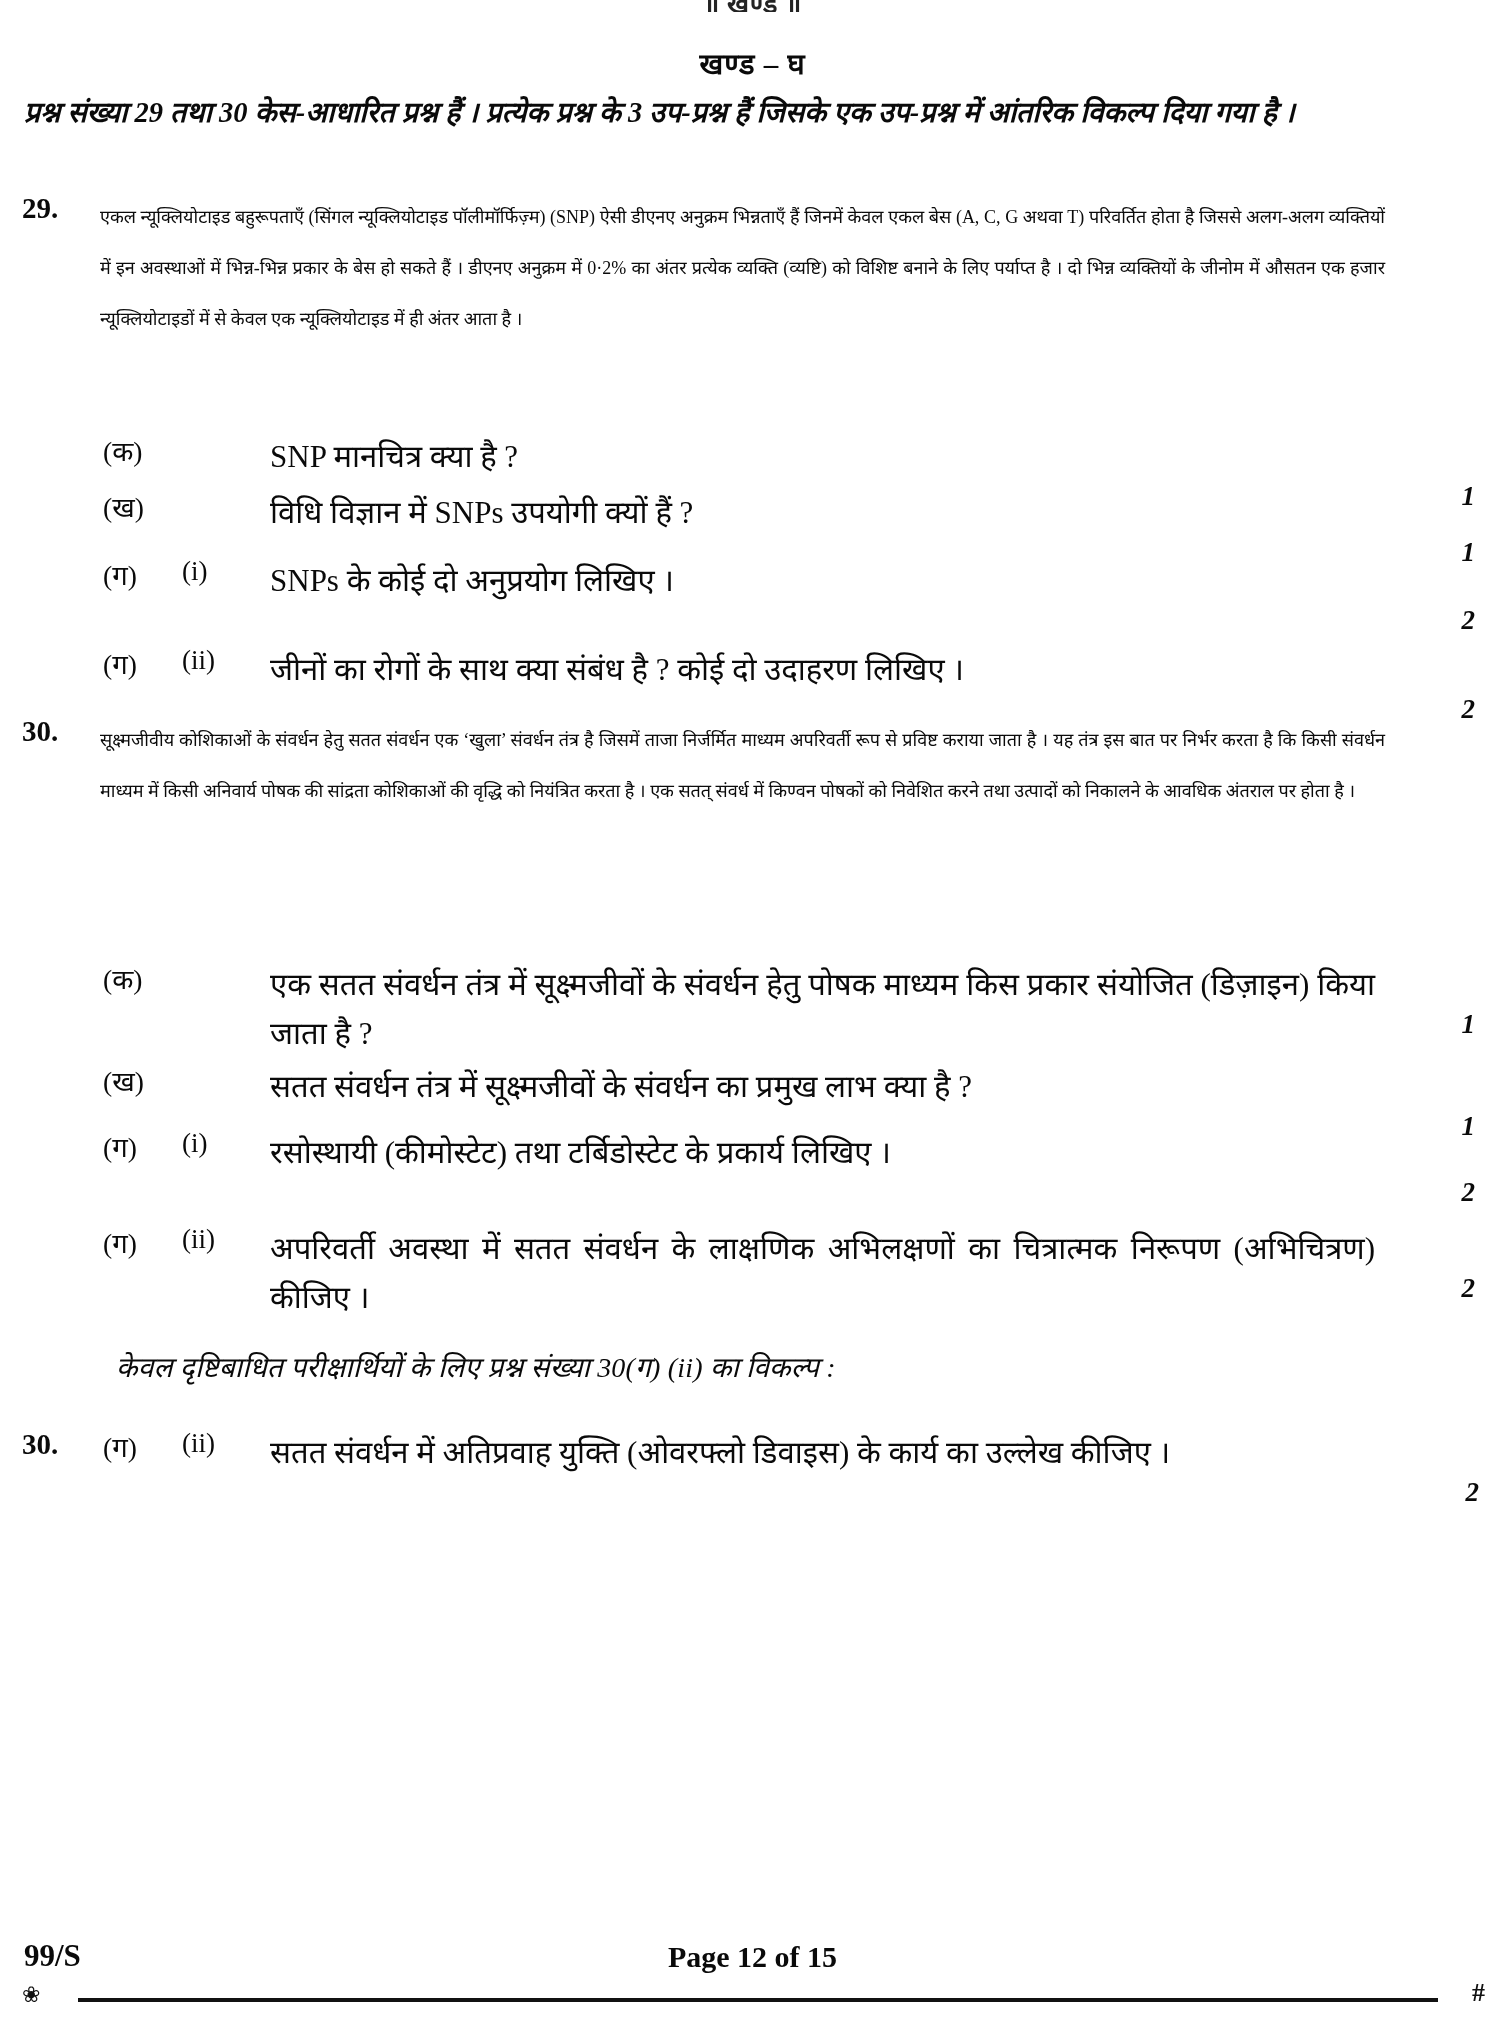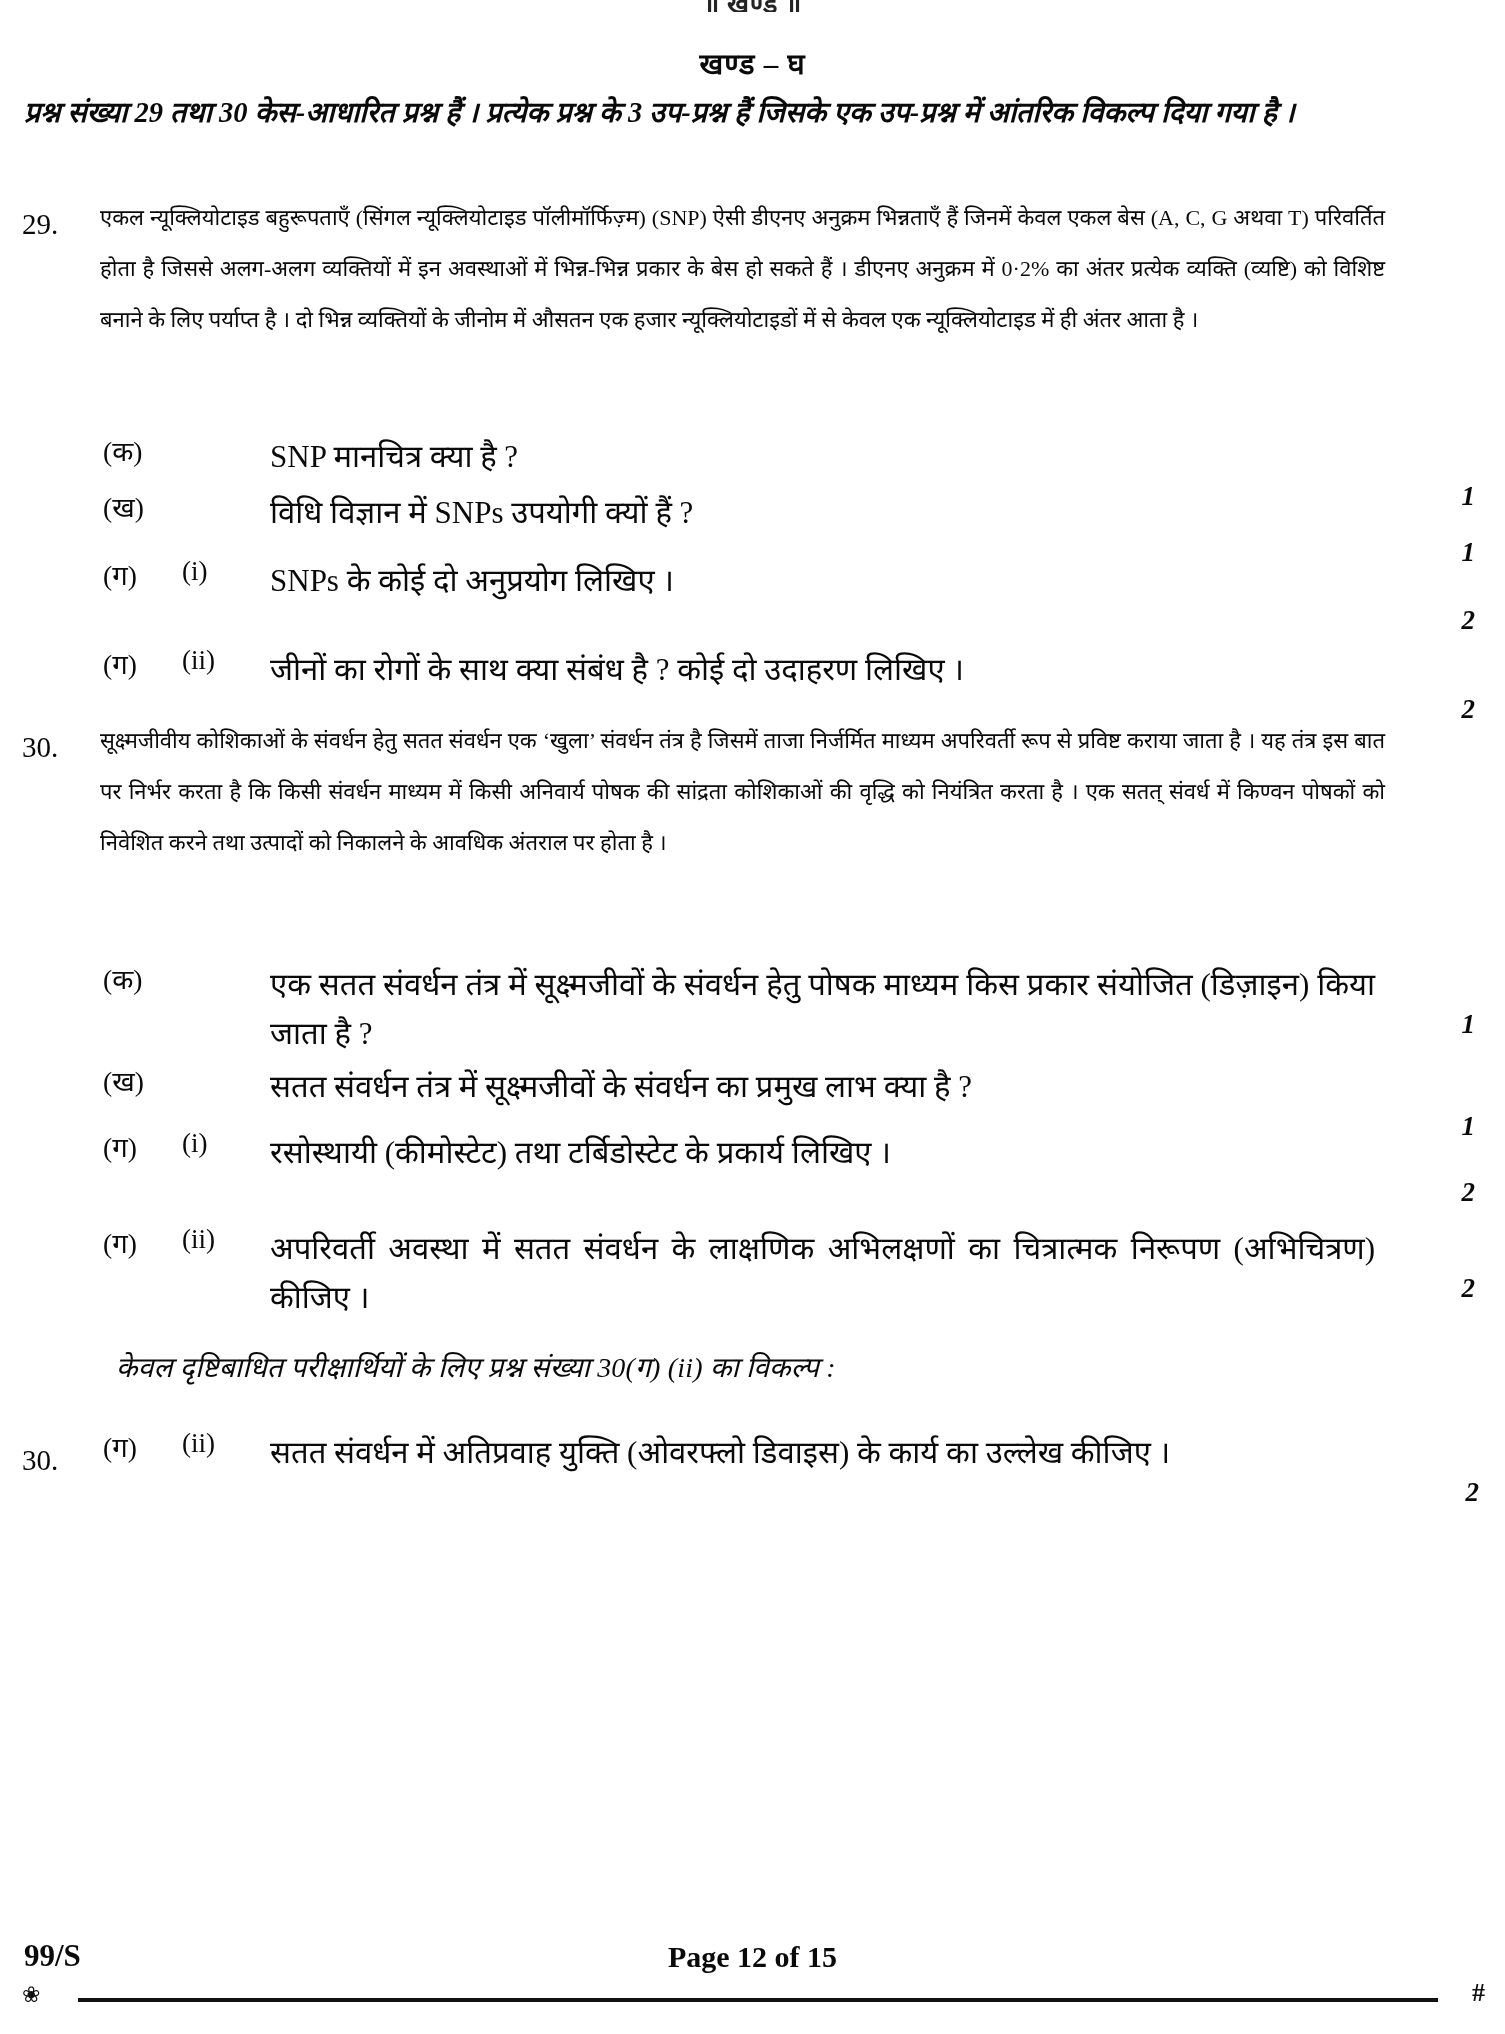--- a/index.html
+++ b/index.html
@@ -39,27 +39,27 @@
     position:absolute;left:24px;top:88px;width:1455px;
     font-style:italic;font-weight:700;
     font-size:28.5px;line-height:50px;
     text-align:justify;
     text-justify:inter-word;
   }
 
   
   .qblock{position:absolute;left:0;width:1505px;}
   .qnum{
-    position:absolute;left:22px;top:16px;width:64px;
-    font-size:29px;font-weight:400;
+    position:absolute;left:22px;top:0;width:64px;
+    font-size:29px;font-weight:700;
     text-align:left;
   }
   .qbody{
     margin-left:100px;margin-right:120px;
-    font-size:22px;line-height:51px;
+    font-size:18px;line-height:51px;
     text-align:justify;
     text-justify:inter-word;
   }
 
   
   .part{position:absolute;left:0;width:1505px;}
   .part .lbl{
     position:absolute;left:103px;top:0;width:70px;
     font-size:27.5px;
   }

